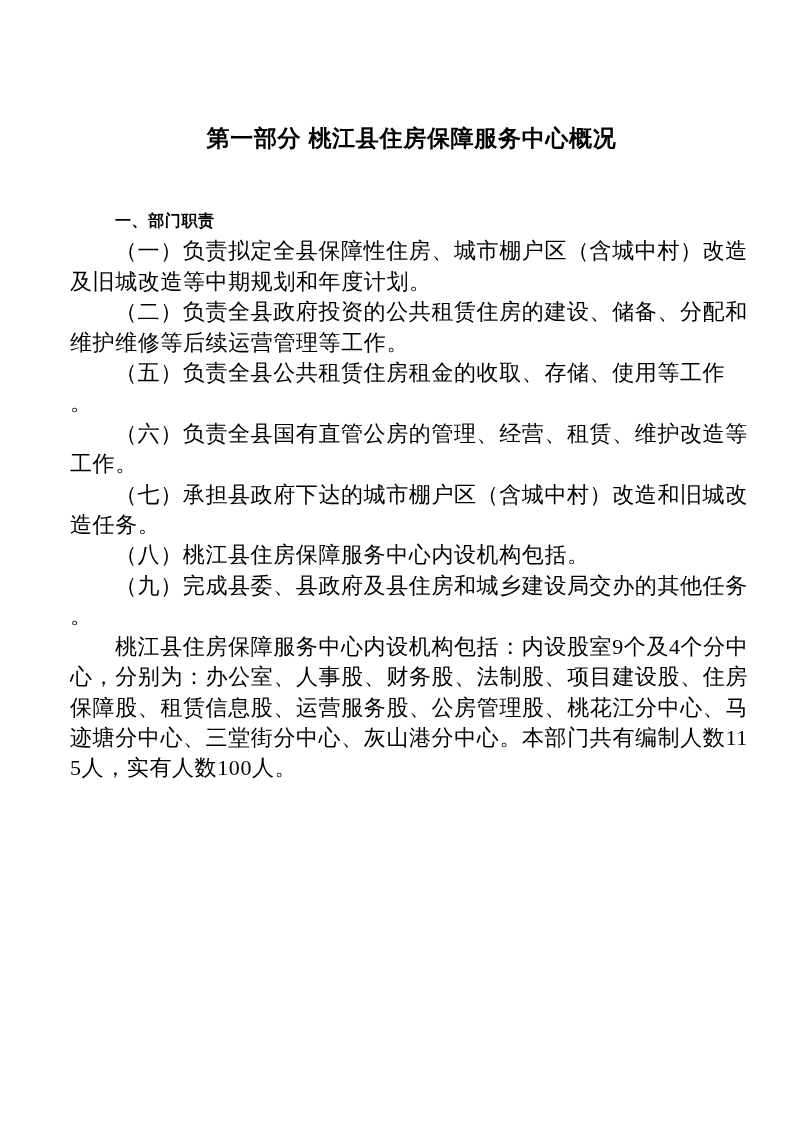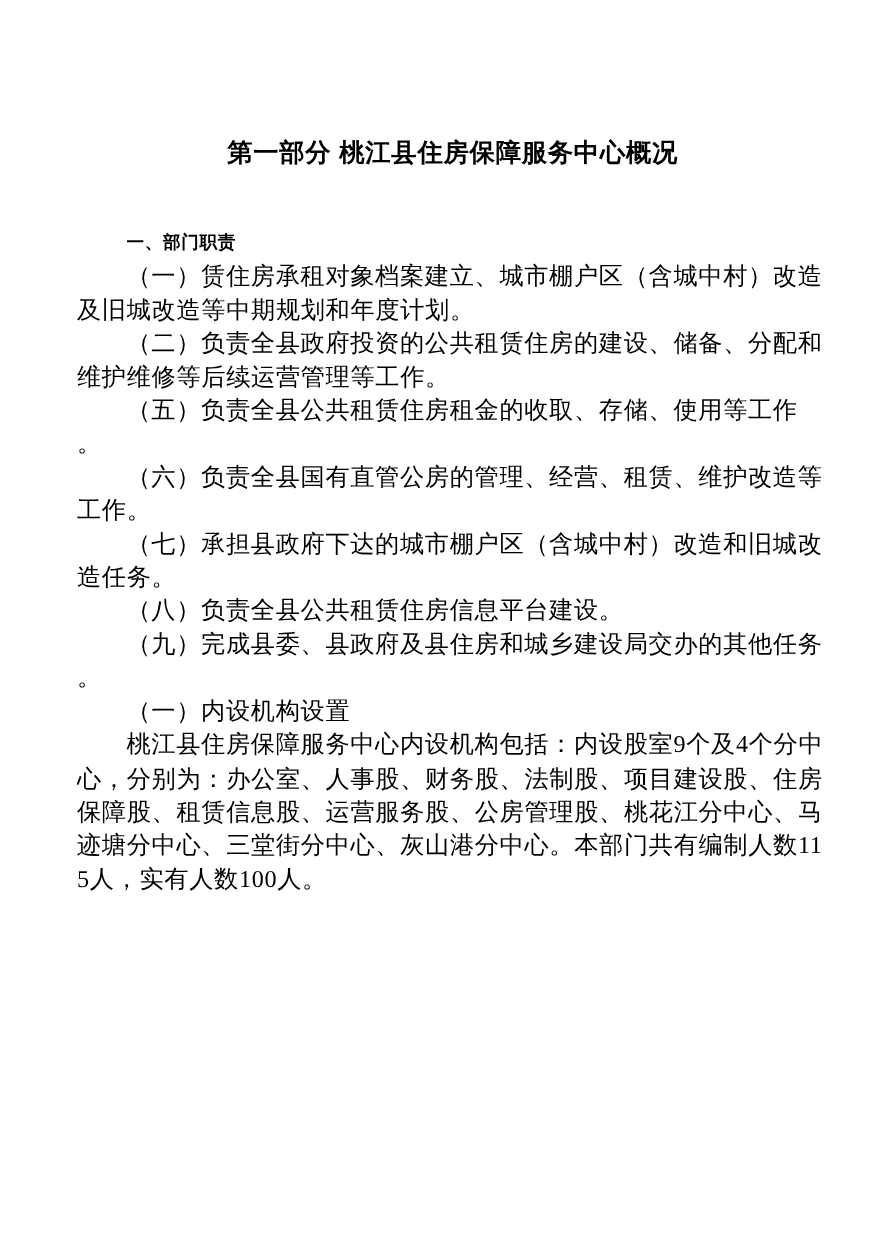--- a/index.html
+++ b/index.html
@@ -55,34 +55,33 @@
 </style>
 </head>
 <body>
 
 <div class="page">
   <h1 class="doc-title">第一部分 桃江县住房保障服务中心概况</h1>
 
   <div class="content">
     <h2 class="sec-heading">一、部门职责</h2>
 
-    <p class="para">（一）赁住房承租对象档案建立、城市棚户区（含城中村）改造
+    <p class="para">（一）负责拟定全县保障性住房、城市棚户区（含城中村）改造
 及旧城改造等中期规划和年度计划。</p>
     <p class="para">（二）负责全县政府投资的公共租赁住房的建设、储备、分配和
 维护维修等后续运营管理等工作。</p>
     <p class="para">（五）负责全县公共租赁住房租金的收取、存储、使用等工作
 。</p>
     <p class="para">（六）负责全县国有直管公房的管理、经营、租赁、维护改造等
 工作。</p>
     <p class="para">（七）承担县政府下达的城市棚户区（含城中村）改造和旧城改
 造任务。</p>
-    <p class="para">（八）负责全县公共租赁住房信息平台建设。</p>
+    <p class="para">（八）桃江县住房保障服务中心内设机构包括。</p>
     <p class="para">（九）完成县委、县政府及县住房和城乡建设局交办的其他任务
 。</p>
 
-    <p class="para subheading">（一）内设机构设置</p>
     <p class="para">桃江县住房保障服务中心内设机构包括：内设股室9个及4个分中
 心，分别为：办公室、人事股、财务股、法制股、项目建设股、住房
 保障股、租赁信息股、运营服务股、公房管理股、桃花江分中心、马
 迹塘分中心、三堂街分中心、灰山港分中心。本部门共有编制人数11
 5人，实有人数100人。</p>
   </div>
 </div>
 
 </body></html>

